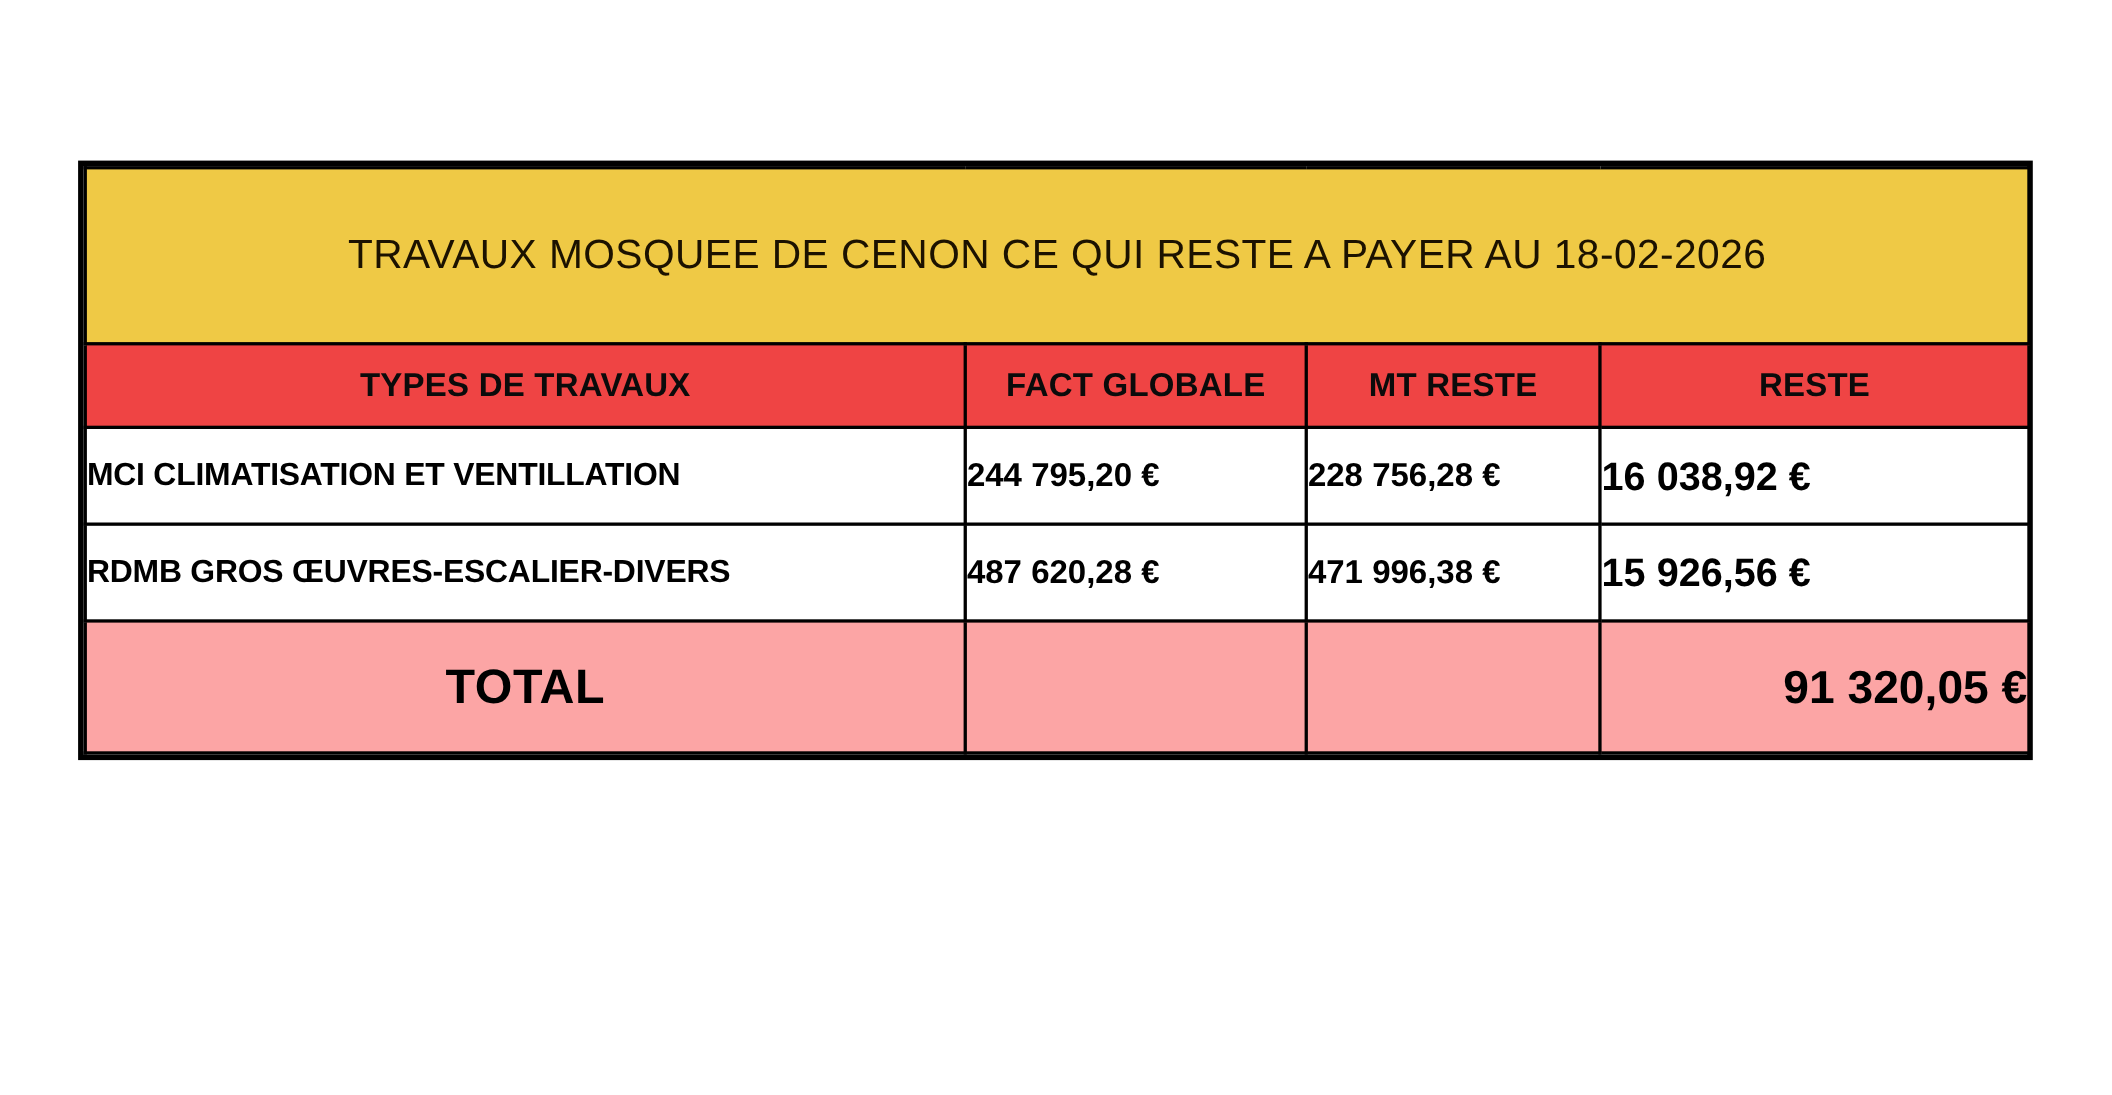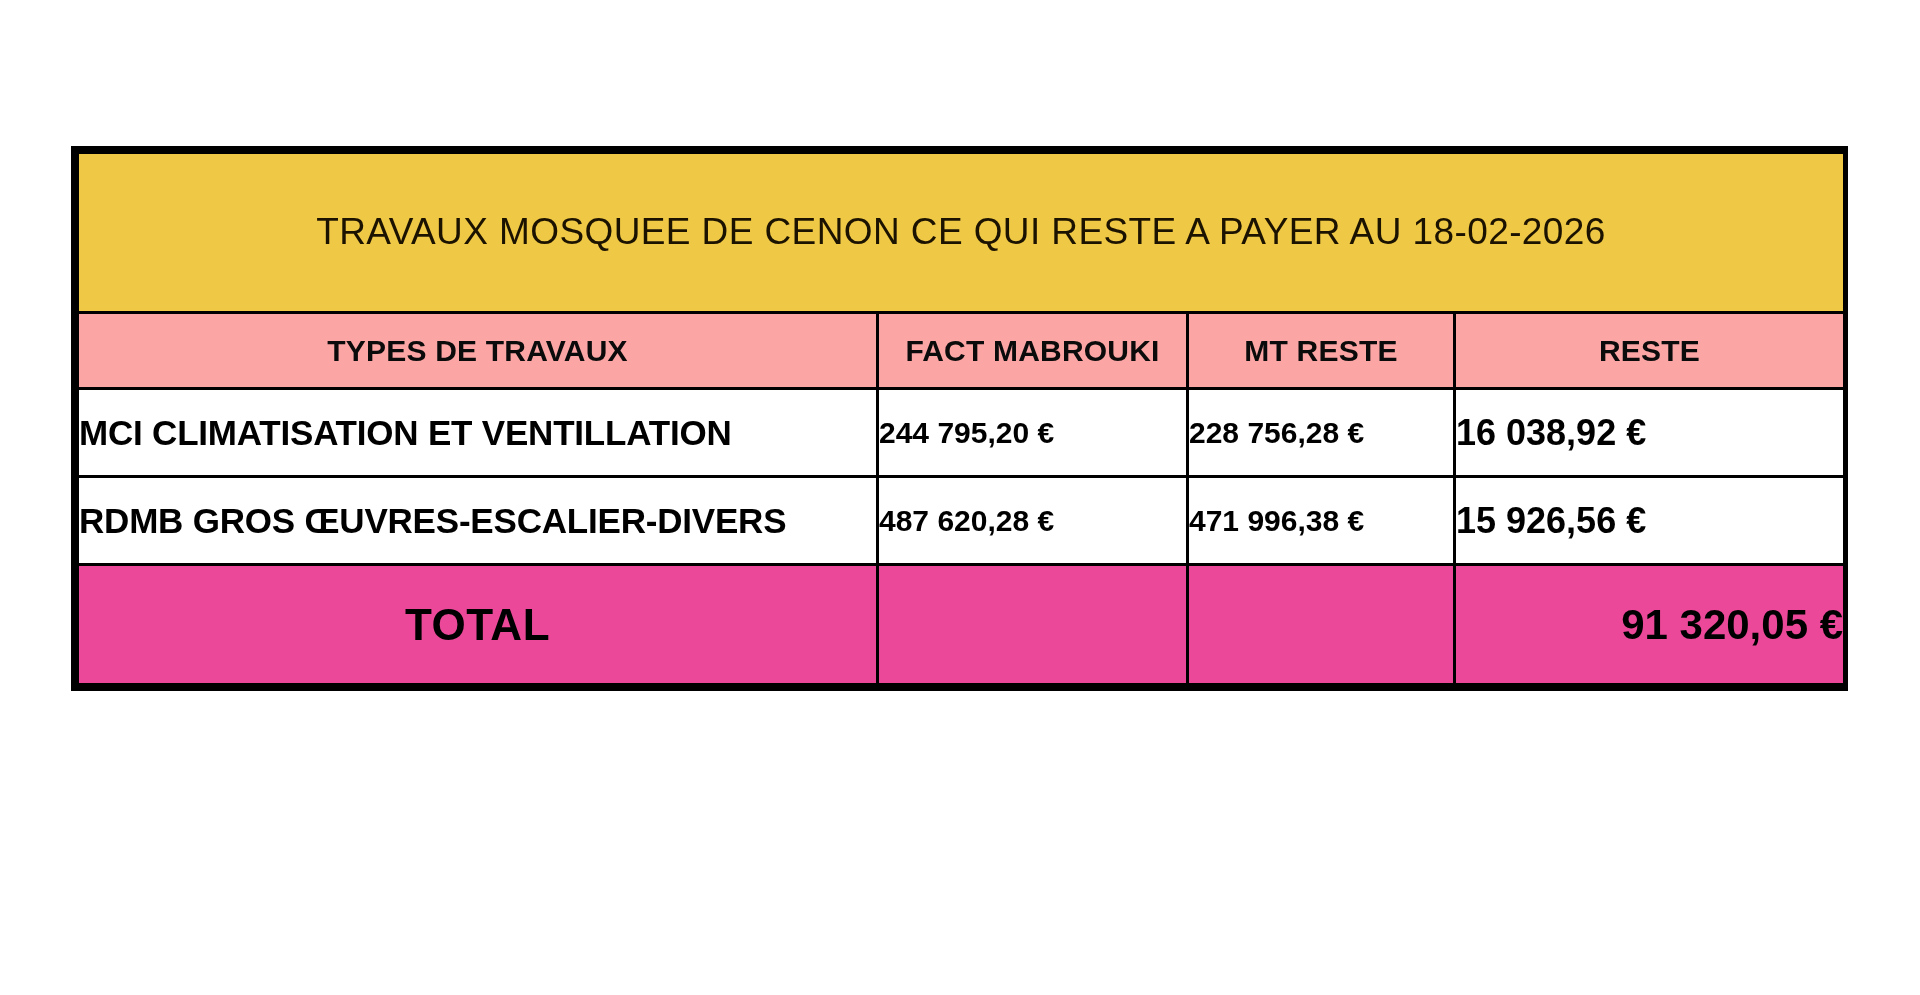--- a/index.html
+++ b/index.html
@@ -68,38 +68,38 @@
     font-size: 37px;
     font-weight: 400;
     letter-spacing: 0.4px;
     color: #1c1200;
     line-height: 1.1;
     white-space: nowrap;
   }
 
   
   .head-row th {
-    background: #fca5a5;
+    background: #ef4444;
     height: 76px;
     text-align: center;
     font-size: 30px;
     font-weight: bold;
     color: #0b0b0b;
     letter-spacing: 0.2px;
   }
 
   
   .data-row td {
     background: #ffffff;
     height: 88px;
   }
   .cell-type {
     text-align: left;
     padding-left: 10px;
-    font-size: 35px;
+    font-size: 29px;
     font-weight: bold;
     letter-spacing: -0.2px;
     white-space: nowrap;
   }
   .cell-num {
     text-align: left;
     padding-left: 8px;
     font-size: 30px;
     font-weight: bold;
     white-space: nowrap;
@@ -107,21 +107,21 @@
   .cell-reste {
     text-align: left;
     padding-right: 18px;
     font-size: 36px;
     font-weight: bold;
     white-space: nowrap;
   }
 
   
   .total-row td {
-    background: #ec4899;
+    background: #fca5a5;
     height: 120px;
   }
   .cell-total-label {
     text-align: center;
     font-size: 44px;
     font-weight: bold;
     letter-spacing: 0.5px;
   }
   .cell-total-empty { }
   .cell-total-value {
@@ -148,21 +148,21 @@
 
       <thead>
         <tr class="title-row">
           <td colspan="4">
             <div class="title-text">TRAVAUX MOSQUEE DE CENON CE QUI RESTE A PAYER AU 18-02-2026</div>
           </td>
         </tr>
 
         <tr class="head-row">
           <th>TYPES DE TRAVAUX</th>
-          <th>FACT MABROUKI</th>
+          <th>FACT GLOBALE</th>
           <th>MT RESTE</th>
           <th>RESTE</th>
         </tr>
       </thead>
 
       <tbody>
         <tr class="data-row">
           <td class="cell-type">MCI CLIMATISATION ET VENTILLATION</td>
           <td class="cell-num">244 795,20 €</td>
           <td class="cell-num">228 756,28 €</td>

